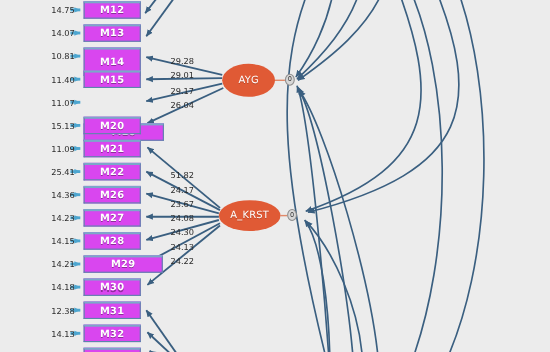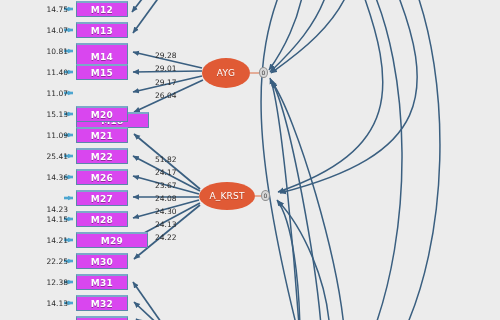--- a/index.html
+++ b/index.html
@@ -190,27 +190,27 @@
     <div class="resid" style="left: 28px; top: 88.5px; width: 40px;">11.07</div>
     <div class="mbox" style="left: 76px; top: 106px; width: 52px; height: 16px;">M20</div>
     <div class="resid" style="left: 28px; top: 109.5px; width: 40px;">15.13</div>
     <div class="mbox" style="left: 76px; top: 127px; width: 52px; height: 16px;">M21</div>
     <div class="resid" style="left: 28px; top: 130.5px; width: 40px;">11.09</div>
     <div class="mbox" style="left: 76px; top: 148px; width: 52px; height: 16px;">M22</div>
     <div class="resid" style="left: 28px; top: 151.5px; width: 40px;">25.41</div>
     <div class="mbox" style="left: 76px; top: 169px; width: 52px; height: 16px;">M26</div>
     <div class="resid" style="left: 28px; top: 172.5px; width: 40px;">14.36</div>
     <div class="mbox" style="left: 76px; top: 190px; width: 52px; height: 16px;">M27</div>
-    <div class="resid" style="left: 28px; top: 193.5px; width: 40px; margin-top: 11px;">14.23</div>
+    <div class="resid" style="left: 28px; top: 193.5px; width: 40px;">14.23</div>
     <div class="mbox" style="left: 76px; top: 211px; width: 52px; height: 16px;">M28</div>
     <div class="resid" style="left: 28px; top: 214.5px; width: 40px;">14.15</div>
     <div class="mbox" style="left: 76px; top: 232px; width: 72px; height: 16px;">M29</div>
     <div class="resid" style="left: 28px; top: 235.5px; width: 40px;">14.21</div>
     <div class="mbox" style="left: 76px; top: 253px; width: 52px; height: 16px;">M30</div>
-    <div class="resid" style="left: 28px; top: 256.5px; width: 40px;">22.25</div>
+    <div class="resid" style="left: 28px; top: 256.5px; width: 40px;">14.18</div>
     <div class="mbox" style="left: 76px; top: 274px; width: 52px; height: 16px;">M31</div>
     <div class="resid" style="left: 28px; top: 277.5px; width: 40px;">12.38</div>
     <div class="mbox" style="left: 76px; top: 295px; width: 52px; height: 16px;">M32</div>
     <div class="resid" style="left: 28px; top: 298.5px; width: 40px;">14.13</div>
     <div class="mbox" style="left: 76px; top: 316px; width: 52px; height: 16px;"></div>
     <div class="latent" style="left: 202px; top: 58px; width: 48px; height: 30px;">AYG</div>
     <div class="latent" style="left: 199px; top: 182px; width: 56px; height: 28px;">A_KRST</div>
     <div class="loadlab" style="left: 155px; top: 51px;">29.28</div>
     <div class="loadlab" style="left: 155px; top: 64px;">29.01</div>
     <div class="loadlab" style="left: 155px; top: 78px;">29.17</div>

